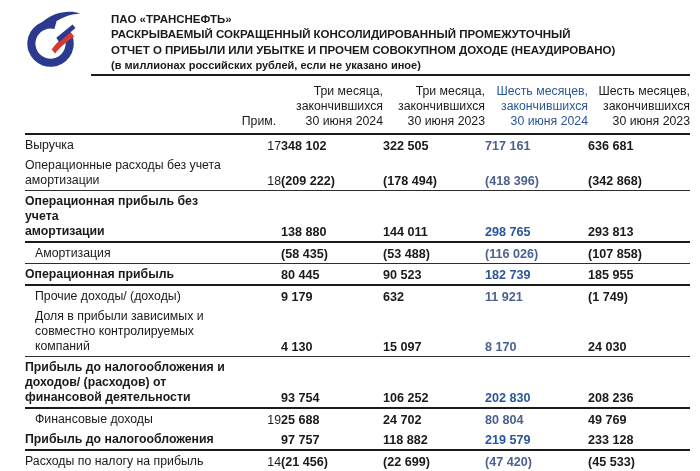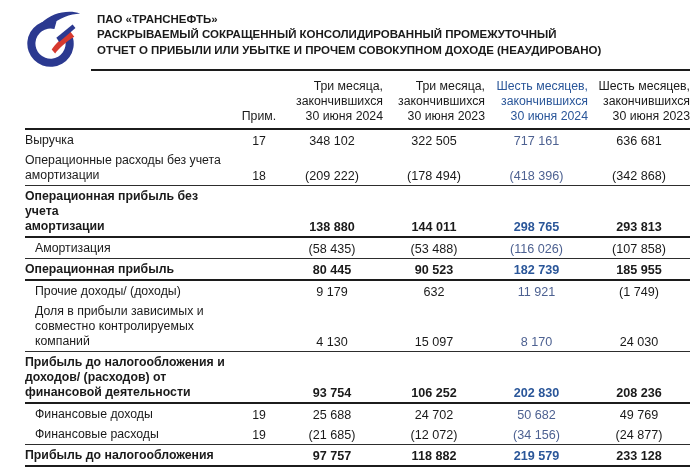--- a/index.html
+++ b/index.html
@@ -9,37 +9,37 @@
     --logo-red:#d6392f;
     --line:#1c1c1c;
   }
   *{box-sizing:border-box;}
   html,body{margin:0;padding:0;}
   body{
     width:700px;height:471px;overflow:hidden;background:#ffffff;
     font-family:"Liberation Sans", sans-serif;color:#1a1a1a;
   }
   .page{padding:9px 10px 0 25px;}
-  .hdr{display:flex;align-items:flex-start;gap:14px;}
+  .hdr{display:flex;align-items:flex-start;gap:28px;}
   .logo{width:58px;height:58px;flex:0 0 auto;margin-top:1px;}
   .hdr-text{padding-top:3px;font-weight:bold;}
   .hdr-line{font-size:11.5px;line-height:1.34;}
   .hdr-sub{font-size:11px;line-height:1.32;}
   .rule{border-bottom:2px solid var(--line);margin-left:66px;margin-top:1px;}
 
   table{border-collapse:collapse;table-layout:fixed;width:665px;margin-top:5px;}
   th,td{vertical-align:bottom;padding:3px 0 2px 0;}
   thead th{
     font-weight:normal;font-size:12.3px;line-height:1.22;text-align:right;
     border-bottom:2px solid var(--line);padding-bottom:4px;
   }
   thead th.note-h{text-align:center;}
   td.lbl{text-align:left;font-size:12.3px;line-height:1.22;padding-right:6px;white-space:pre-line;}
-  td.note{text-align:center;font-size:12.3px;}
-  td.num{text-align:center;font-size:12.6px;}
+  td.note{text-align:right;font-size:12.3px;}
+  td.num{text-align:left;font-size:12.6px;font-weight:bold;}
   tr.ind td.lbl{padding-left:10px;}
   tr.bold{font-weight:bold;}
   tr.bb1 td{border-bottom:1px solid #2d2d2d;}
   tr.bb2 td{border-bottom:2px solid var(--line);}
   td.hl{color:var(--value-blue);}
   tr.bold td.hl{color:var(--accent-blue);}
   thead th.hl{color:var(--accent-blue);}
 </style>
 </head>
 <body>
@@ -50,20 +50,21 @@
     <svg class="logo" viewBox="0 0 100 100" aria-hidden="true">
       <path d="M 82.6 47.6 A 40 40 0 1 1 54.4 19.4 L 50.7 32.9 A 26 26 0 1 0 69.1 51.3 Z" fill="var(--logo-blue)"></path>
       <path d="M 46 68 C 52 59, 64 47, 78 37 L 85 46 C 72 54, 58 66, 52 75 Z" fill="var(--logo-red)"></path>
       <path d="M 54 48 L 82 25 L 87 31 L 59 55 Z" fill="var(--logo-blue)"></path>
       <path d="M 28 23 C 46 4, 76 -1, 95 6 C 78 7, 58 14, 44 27 C 39 24, 33 23, 28 23 Z" fill="var(--logo-blue)"></path>
     </svg>
     <div class="hdr-text">
       <div class="hdr-line">ПАО «ТРАНСНЕФТЬ»</div>
       <div class="hdr-line">РАСКРЫВАЕМЫЙ СОКРАЩЕННЫЙ КОНСОЛИДИРОВАННЫЙ ПРОМЕЖУТОЧНЫЙ</div>
       <div class="hdr-line">ОТЧЕТ О ПРИБЫЛИ ИЛИ УБЫТКЕ И ПРОЧЕМ СОВОКУПНОМ ДОХОДЕ (НЕАУДИРОВАНО)</div>
+      <div class="hdr-sub">(в миллионах российских рублей, если не указано иное)</div>
     </div>
   </div>
 
   <div class="rule"></div>
 
   <table>
     <colgroup>
       <col style="width:212px">
         <col style="width:44px">
       <col style="width:102px">
@@ -166,30 +167,22 @@
         <td class="num">93 754</td>
         <td class="num">106 252</td>
         <td class="num hl">202 830</td>
         <td class="num">208 236</td>
       </tr>
       <tr class="ind">
         <td class="lbl">Финансовые доходы</td>
         <td class="note">19</td>
         <td class="num">25 688</td>
         <td class="num">24 702</td>
-        <td class="num hl">50 682</td>
+        <td class="num hl">80 804</td>
         <td class="num">49 769</td>
-      </tr>
-      <tr class="ind bb1">
-        <td class="lbl">Финансовые расходы</td>
-        <td class="note">19</td>
-        <td class="num">(21 685)</td>
-        <td class="num">(12 072)</td>
-        <td class="num hl">(34 156)</td>
-        <td class="num">(24 877)</td>
       </tr>
       <tr class="bold bb2">
         <td class="lbl">Прибыль до налогообложения</td>
         <td class="note"></td>
         <td class="num">97 757</td>
         <td class="num">118 882</td>
         <td class="num hl">219 579</td>
         <td class="num">233 128</td>
       </tr>
       <tr class="bb1">

